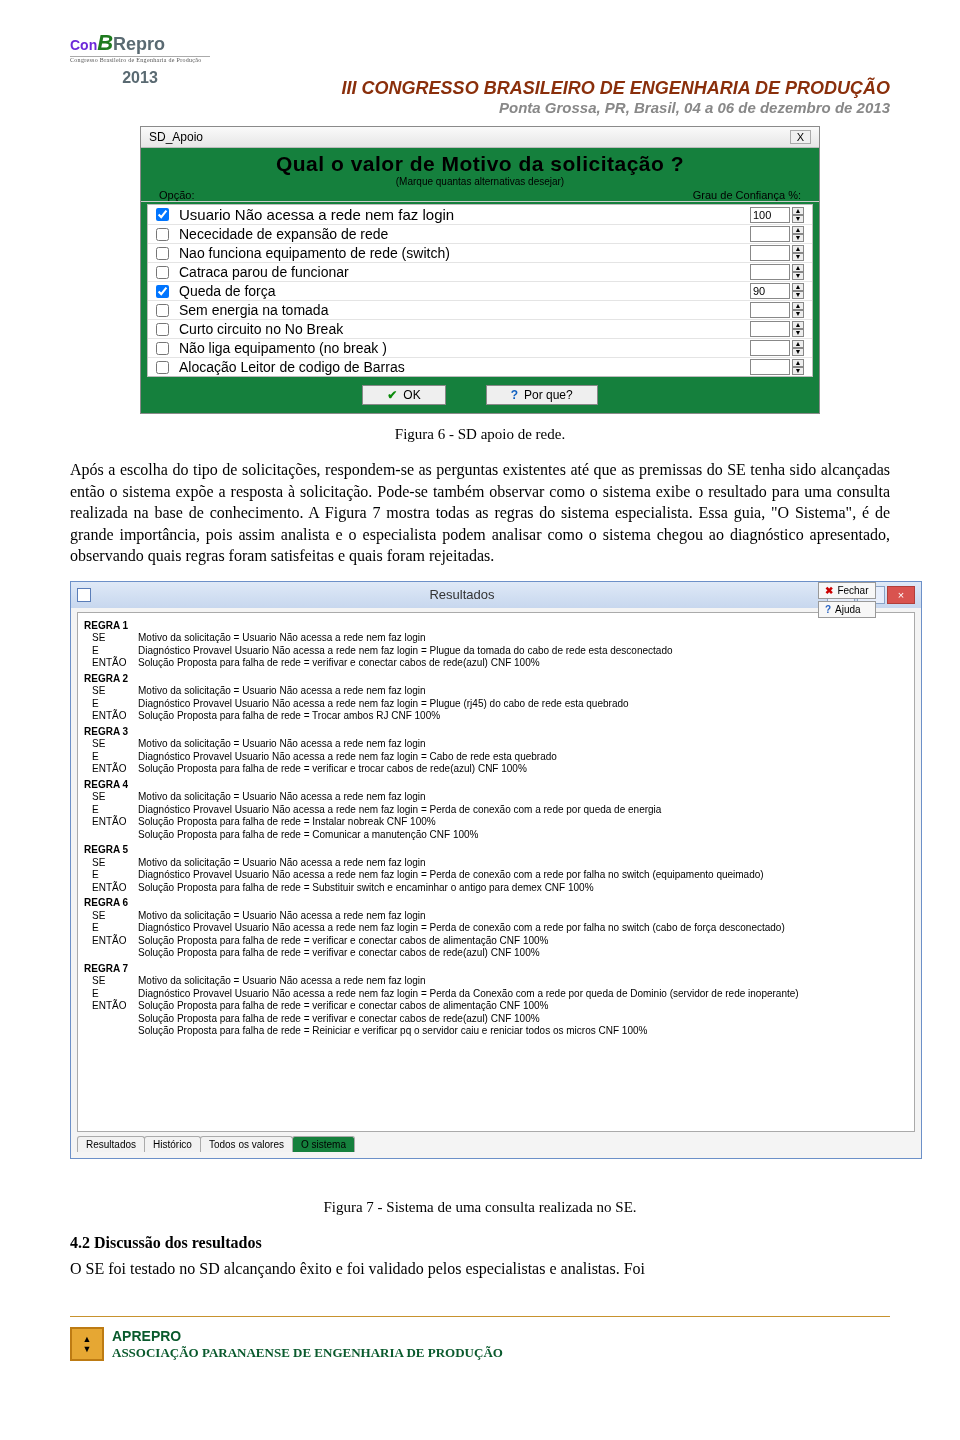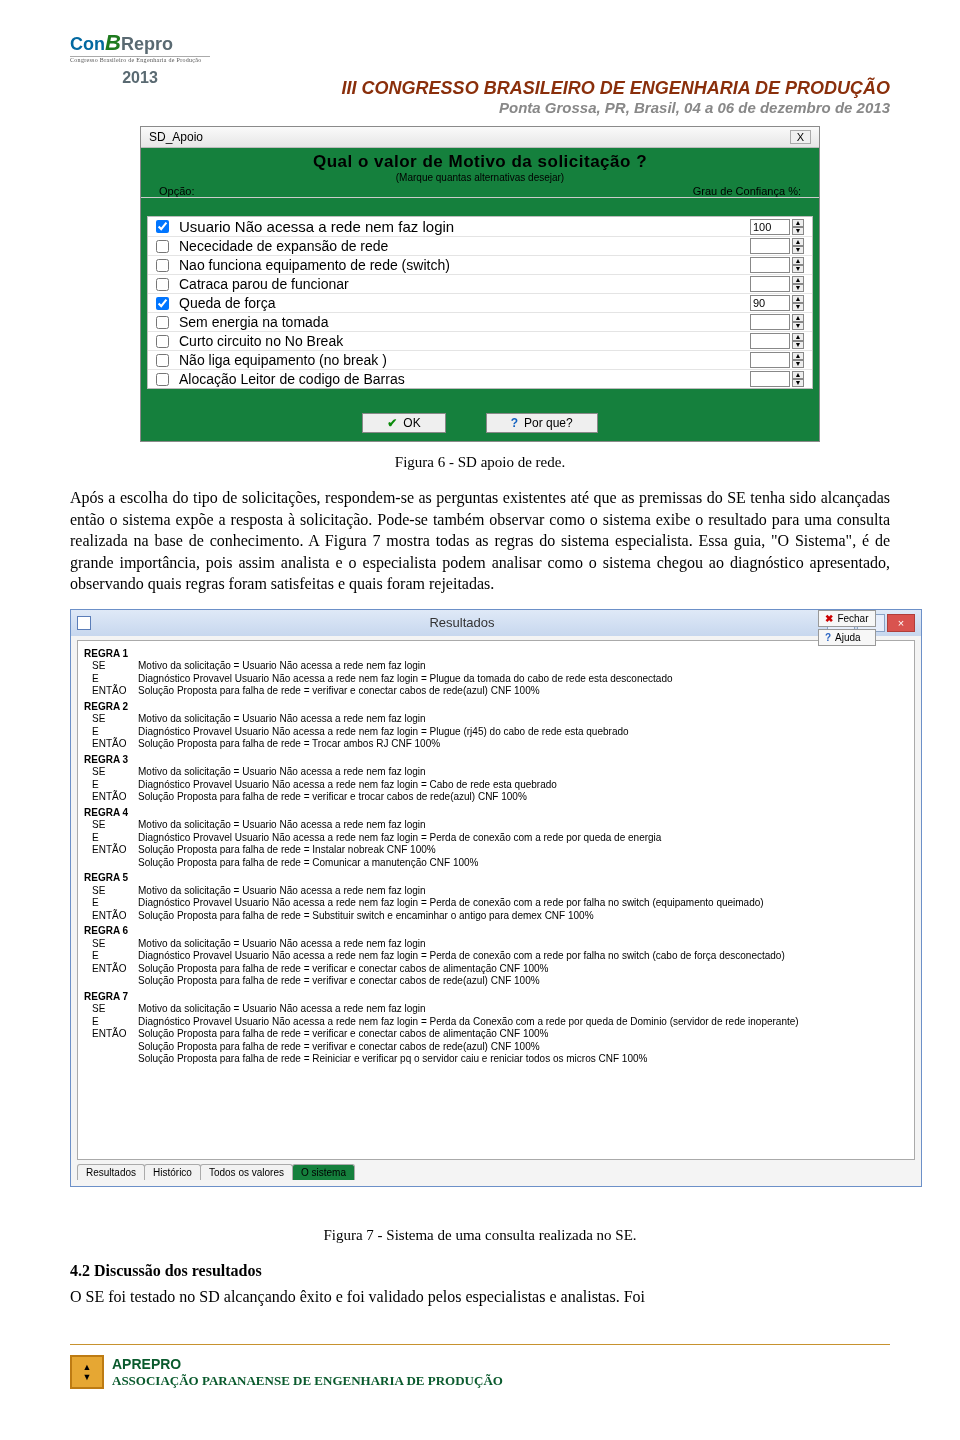--- a/index.html
+++ b/index.html
@@ -9,37 +9,37 @@
     background: #fff;
     font-family: "Times New Roman", Times, serif;
     color: #000;
     position: relative;
     padding: 30px 70px 40px 70px;
   }
   
   .page-header { display: flex; align-items: flex-start; gap: 20px; margin-bottom: 10px; }
   .logo-box { width: 140px; }
   .logo-main { font-family: Arial, sans-serif; font-weight: bold; }
-  .logo-main .con { color: #0369a1; font-size: 18px; }
+  .logo-main .con { color: #6d28d9; font-size: 14px; }
   .logo-main .b { color: #1e7a1e; font-size: 22px; font-style: italic; }
   .logo-main .repro { color: #5a6a72; font-size: 18px; }
   .logo-sub { display:block; font-size:6px; color:#555; border-top:1px solid #aaa; letter-spacing:0.3px; }
   .logo-year { text-align:center; font-family: Arial, sans-serif; color:#5a6a72; font-size:16px; margin-top:6px; font-weight:bold;}
   .header-right { flex:1; text-align:right; font-family: Arial, sans-serif; }
   .header-line1 { font-weight:bold; font-style:italic; color:#8a2f0b; font-size:18px;margin-top:48px; }
   .header-line2 { font-style:italic; font-weight:bold; color:#888; font-size:15px; }
   
   .dialog1-wrap { margin: 10px auto 0 auto; width: 680px; background:#fff; }
   .dialog1-outer { border:1px solid #8a8a8a; background:#15803d; }
   .dlg-title { background: linear-gradient(#fafafa,#e6e6e6); border-bottom:1px solid #bcbcbc; padding:3px 8px; font-family: Tahoma, sans-serif; font-size:12px; display:flex; justify-content:space-between; align-items:center; }
   .dlg-close { border:1px solid #aaa; padding:0 6px; font-size:11px; background:#f0f0f0; }
-  .dlg-q { text-align:center; font-family: "Trebuchet MS", sans-serif; font-weight:bold; font-size:17px; padding:4px 0 0 0; letter-spacing:0.5px; }
+  .dlg-q { text-align:center; font-family: "Trebuchet MS", sans-serif; font-weight:bold; font-size:21px; padding:4px 0 0 0; letter-spacing:0.5px; }
   .dlg-sub { text-align:center; font-family: Tahoma, sans-serif; font-size:10px; }
   .dlg-labels { display:flex; justify-content:space-between; padding: 2px 18px 0 18px; font-family: Tahoma, sans-serif; font-size:11px; border-bottom:1px solid #ccc; }
-  .opt-panel { border:1px solid #bcbcbc; margin:18px 6px; background:#fff; }
+  .opt-panel { border:1px solid #bcbcbc; margin:2px 6px; background:#fff; }
   .opt-row { display:flex; align-items:center; border-top:1px solid #e4e4e4; padding:1px 8px; font-family: "Trebuchet MS", sans-serif; font-size:14px; }
   .opt-row:first-child { border-top:none; font-size:15px; font-weight:500; }
   .opt-row input[type=checkbox]{ margin-right:10px; }
   .opt-label { flex:1; }
   .spin { display:flex; align-items:center; }
   .spin input { width:40px; height:16px; font-family: Tahoma, sans-serif; font-size:11px; text-align:left; padding:0 2px; border:1px solid #888; }
   .spin .arrows { display:flex; flex-direction:column; margin-left:2px; }
   .spin .arrows span { width:12px; height:8px; border:1px solid #888; background:#eee; font-size:7px; line-height:6px; text-align:center; }
   .dlg-btns { display:flex; justify-content:center; gap:40px; padding:6px 0 8px 0; }
   .dlg-btn { border:1px solid #888; background:#efefef; font-family: Tahoma, sans-serif; font-size:12px; padding:2px 24px; display:flex; align-items:center; gap:6px; }

